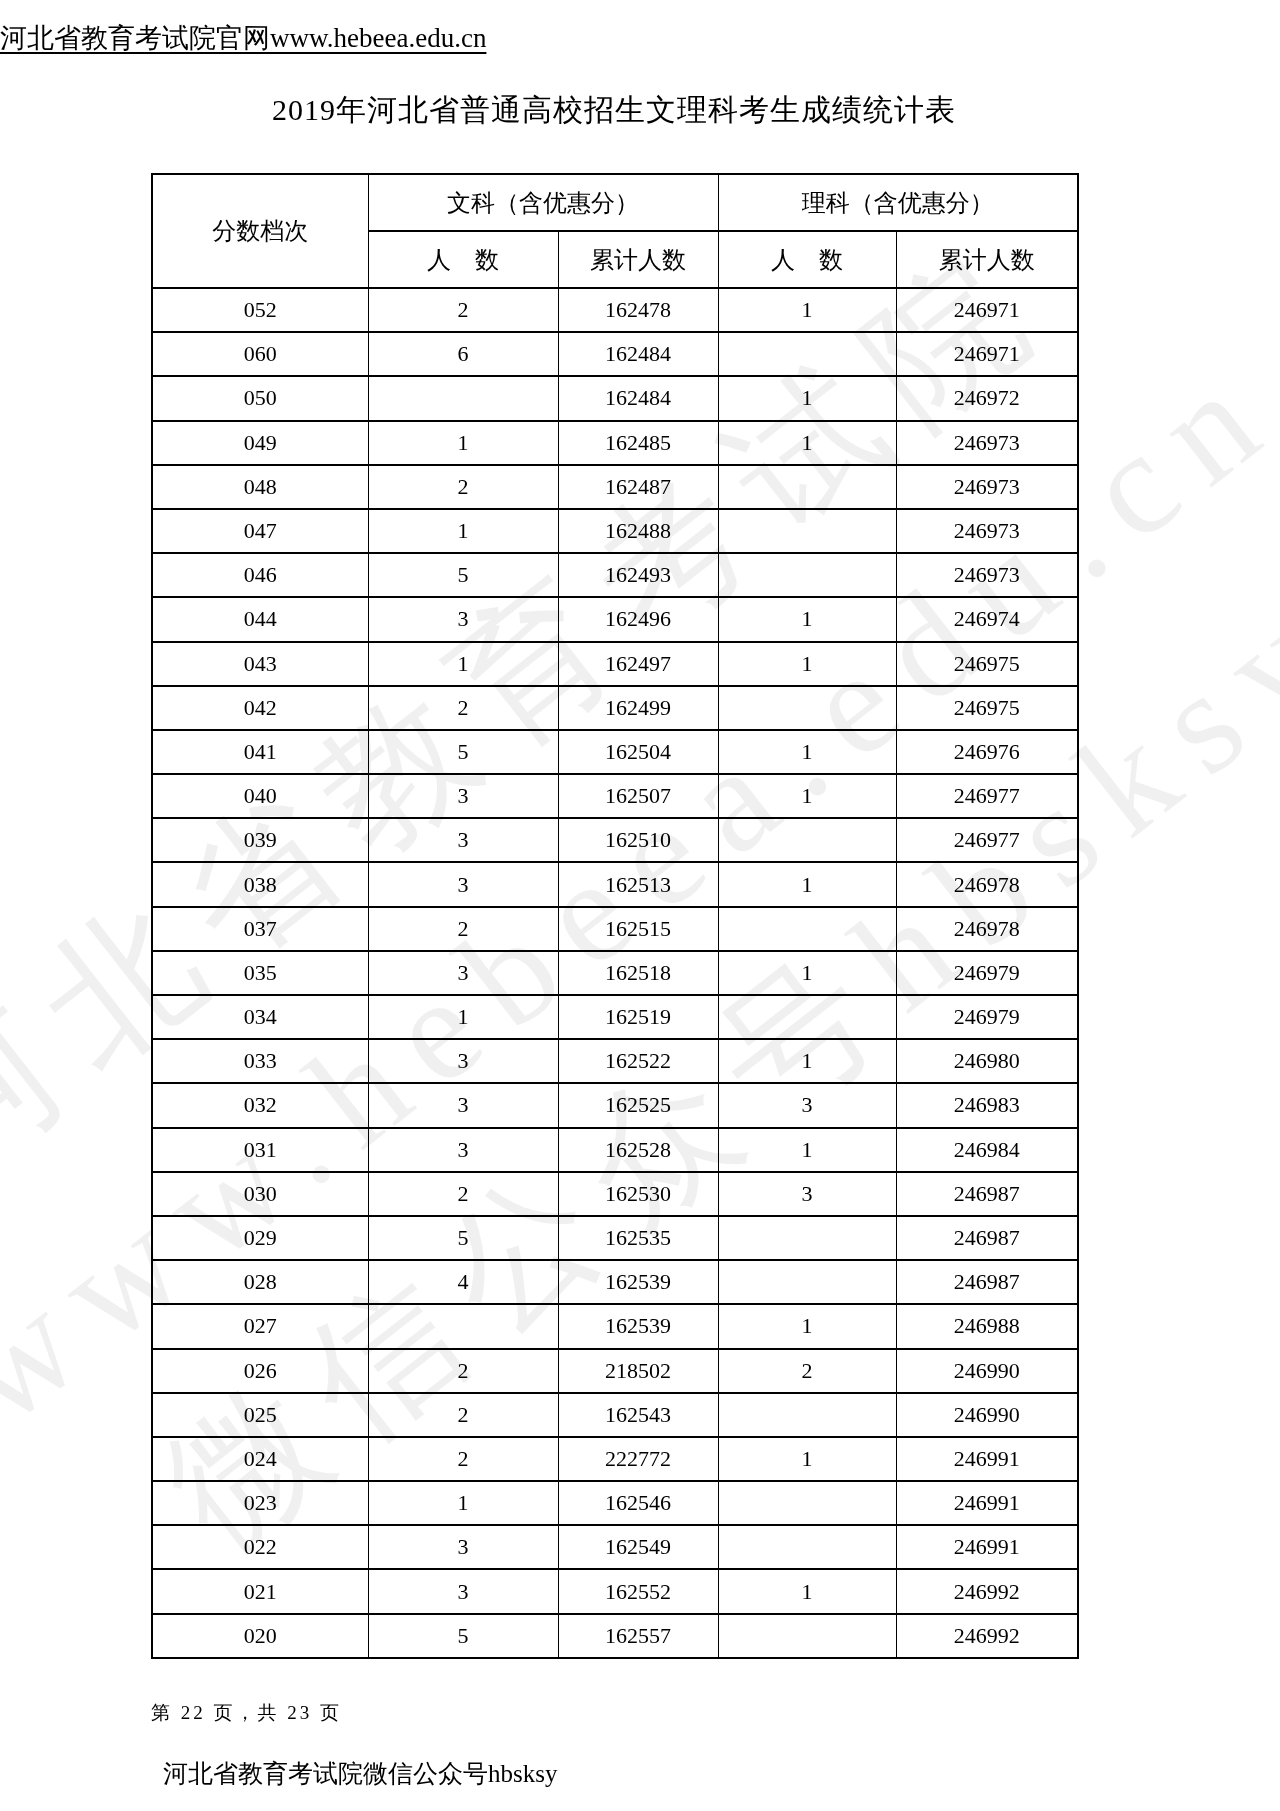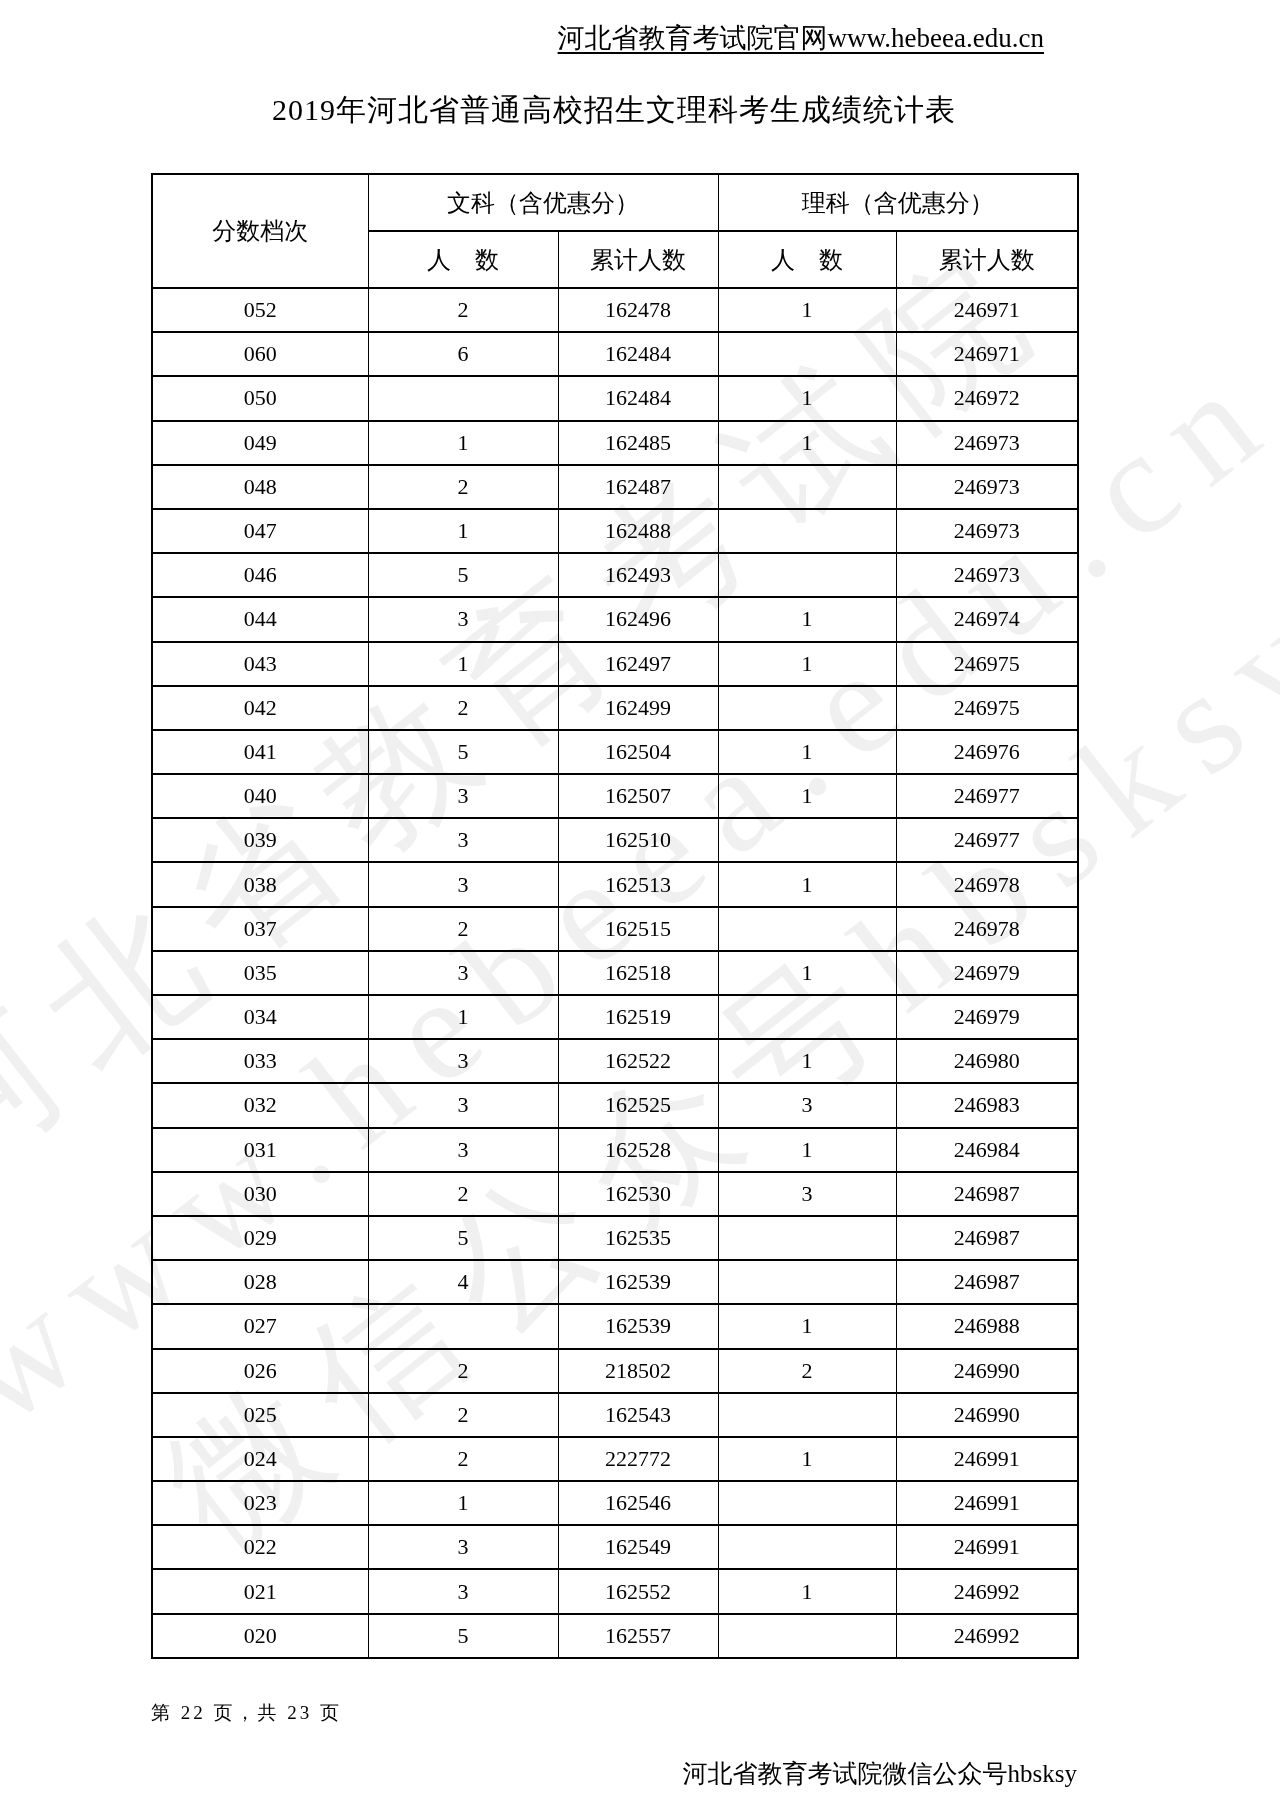--- a/index.html
+++ b/index.html
@@ -11,21 +11,21 @@
   }
   .watermark{
     position:absolute;left:615px;top:890px;
     transform:translate(-50%,-50%) rotate(-38deg);
     text-align:center;white-space:nowrap;
     font-size:148px;letter-spacing:26px;line-height:228px;
     color:#000;opacity:0.055;z-index:0;
     font-family:"Liberation Serif","DejaVu Serif",serif;
   }
   .site-header{
-    position:absolute;top:20px;left:0;width:1044px;text-align:right;
+    position:absolute;top:20px;left:0;width:1044px;text-align:left;
     font-size:27px;z-index:2;
     text-decoration:underline;text-underline-offset:5px;
   }
   .content{position:absolute;left:151px;top:0;width:926px;z-index:1;}
   .doc-title{
     position:absolute;top:90px;left:0;width:926px;text-align:center;
     font-size:30px;font-weight:normal;letter-spacing:1px;
   }
   table.score-table{
     position:absolute;top:173px;left:0;width:926px;
@@ -42,21 +42,21 @@
   }
   .score-table thead th{height:55px;font-size:24px;}
   .score-table tbody td{height:42.2px;font-size:22px;}
   col.c1{width:216px;} col.c2{width:190px;} col.c3{width:160px;}
   col.c4{width:178px;} col.c5{width:182px;}
   .page-indicator{
     position:absolute;top:1700px;left:0;width:926px;
     font-size:19px;letter-spacing:3px;
   }
   .bottom-note{
-    position:absolute;top:1757px;left:0;width:926px;text-align:right;
+    position:absolute;top:1757px;left:12px;width:926px;text-align:left;
     font-size:25px;
   }
 </style>
 </head>
 <body>
 
 <div class="watermark">
   <div class="wm-line">河北省教育考试院</div>
   <div class="wm-line">www.hebeea.edu.cn</div>
   <div class="wm-line">微信公众号hbsksy</div>

